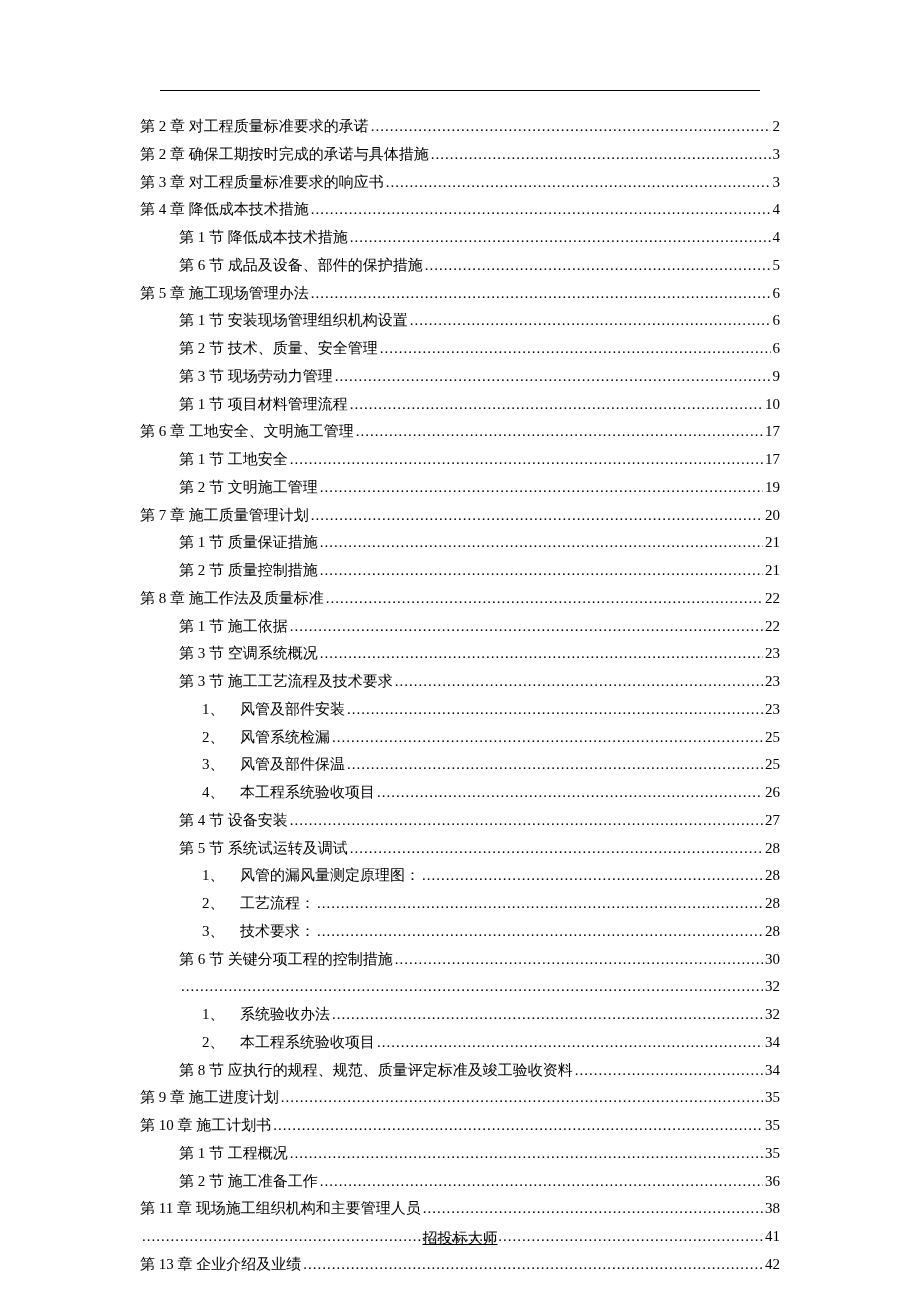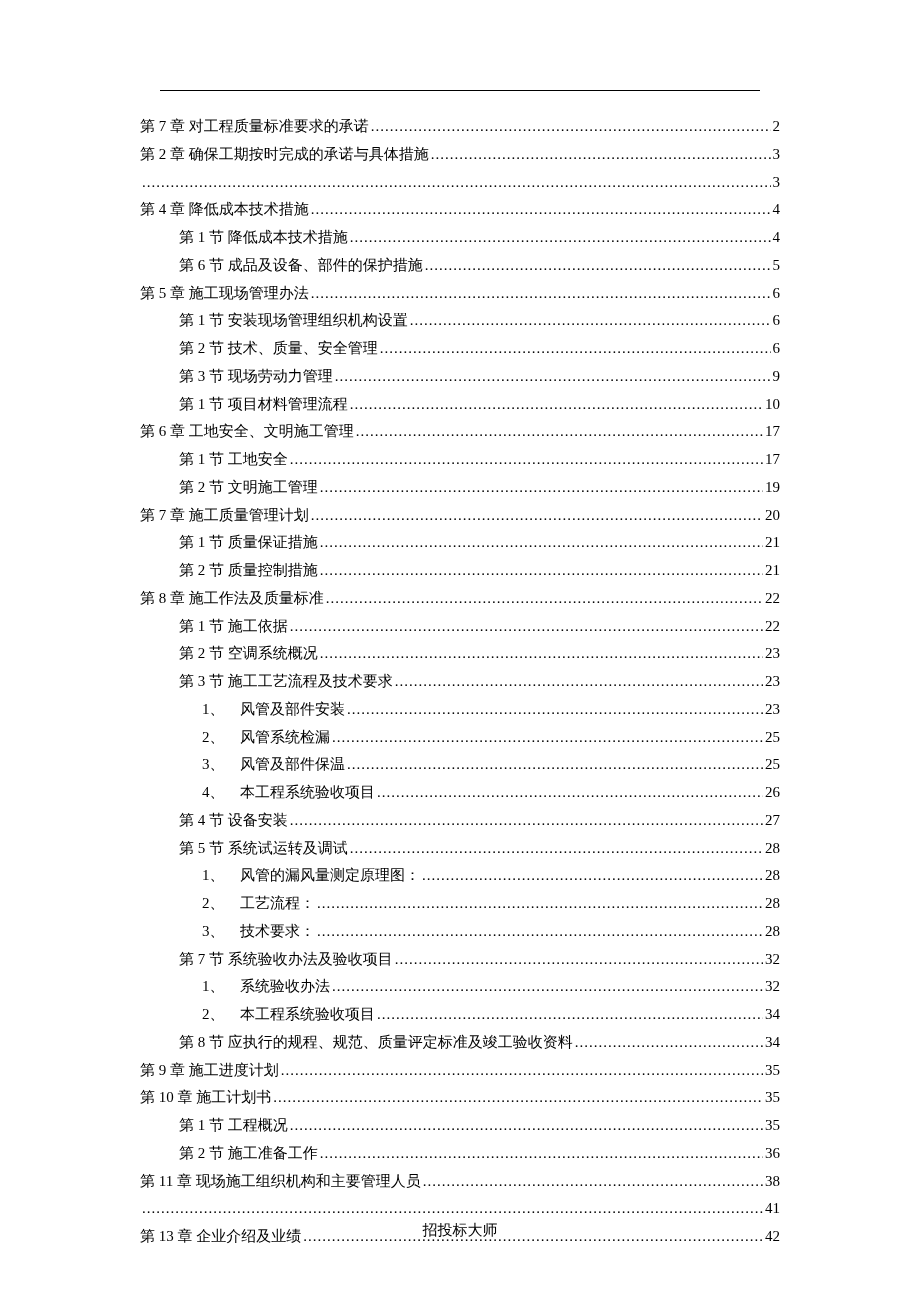--- a/index.html
+++ b/index.html
@@ -55,42 +55,44 @@
     .indent-1 { padding-left: 39px; }
     .indent-2 { padding-left: 62px; }
     .num-item .num {
       display: inline-block;
       min-width: 38px;
     }
     .footer {
       position: absolute;
       left: 0;
       right: 0;
-      bottom: 62px;
+      bottom: 54px;
       text-align: center;
       font-size: 15px;
+      text-decoration: underline;
     }
   </style>
 </head>
 <body>
 
 <div class="page">
   <div class="top-border"></div>
   <div id="toc">
       <div class="toc-line indent-0">
-        <span class="toc-label">第 7 章  对工程质量标准要求的承诺</span>
+        <span class="toc-label">第 2 章  对工程质量标准要求的承诺</span>
         <span class="toc-dots"></span>
         <span class="toc-page">2</span>
       </div>
       <div class="toc-line indent-0">
         <span class="toc-label">第 2 章  确保工期按时完成的承诺与具体措施</span>
         <span class="toc-dots"></span>
         <span class="toc-page">3</span>
       </div>
       <div class="toc-line indent-0">
+        <span class="toc-label">第 3 章  对工程质量标准要求的响应书</span>
         <span class="toc-dots"></span>
         <span class="toc-page">3</span>
       </div>
       <div class="toc-line indent-0">
         <span class="toc-label">第 4 章  降低成本技术措施</span>
         <span class="toc-dots"></span>
         <span class="toc-page">4</span>
       </div>
       <div class="toc-line indent-1">
         <span class="toc-label">第 1 节  降低成本技术措施</span>
@@ -161,21 +163,21 @@
         <span class="toc-label">第 8 章  施工作法及质量标准</span>
         <span class="toc-dots"></span>
         <span class="toc-page">22</span>
       </div>
       <div class="toc-line indent-1">
         <span class="toc-label">第 1 节  施工依据</span>
         <span class="toc-dots"></span>
         <span class="toc-page">22</span>
       </div>
       <div class="toc-line indent-1">
-        <span class="toc-label">第 2 节  空调系统概况</span>
+        <span class="toc-label">第 3 节  空调系统概况</span>
         <span class="toc-dots"></span>
         <span class="toc-page">23</span>
       </div>
       <div class="toc-line indent-1">
         <span class="toc-label">第 3 节  施工工艺流程及技术要求</span>
         <span class="toc-dots"></span>
         <span class="toc-page">23</span>
       </div>
       <div class="toc-line indent-2 num-item">
         <span class="toc-label"><span class="num">1、</span><span>风管及部件安装</span></span>
@@ -216,21 +218,25 @@
         <span class="toc-label"><span class="num">2、</span><span>工艺流程：</span></span>
         <span class="toc-dots"></span>
         <span class="toc-page">28</span>
       </div>
       <div class="toc-line indent-2 num-item">
         <span class="toc-label"><span class="num">3、</span><span>技术要求：</span></span>
         <span class="toc-dots"></span>
         <span class="toc-page">28</span>
       </div>
       <div class="toc-line indent-1">
-        <span class="toc-label">第 7 节  系统验收办法及验收项目</span>
+        <span class="toc-label">第 6 节  关键分项工程的控制措施</span>
+        <span class="toc-dots"></span>
+        <span class="toc-page">30</span>
+      </div>
+      <div class="toc-line indent-1">
         <span class="toc-dots"></span>
         <span class="toc-page">32</span>
       </div>
       <div class="toc-line indent-2 num-item">
         <span class="toc-label"><span class="num">1、</span><span>系统验收办法</span></span>
         <span class="toc-dots"></span>
         <span class="toc-page">32</span>
       </div>
       <div class="toc-line indent-2 num-item">
         <span class="toc-label"><span class="num">2、</span><span>本工程系统验收项目</span></span>

